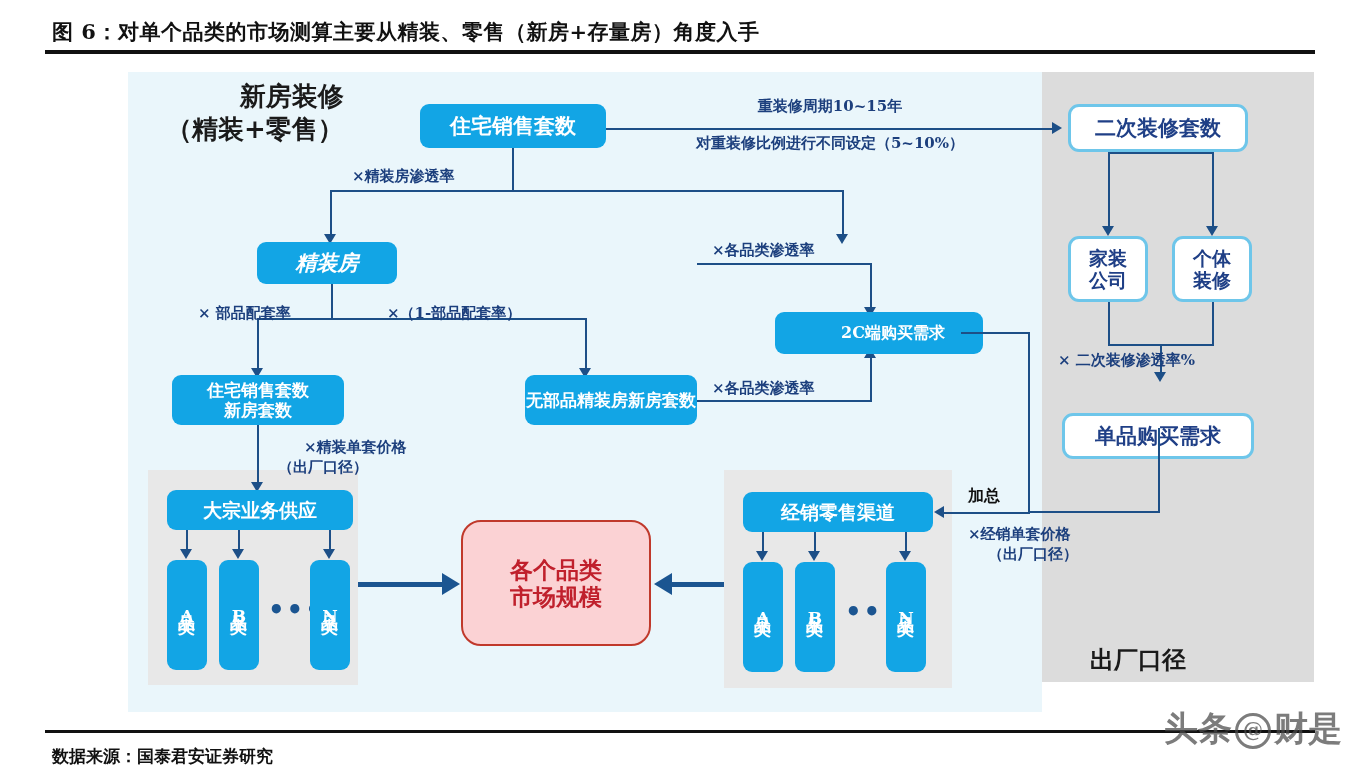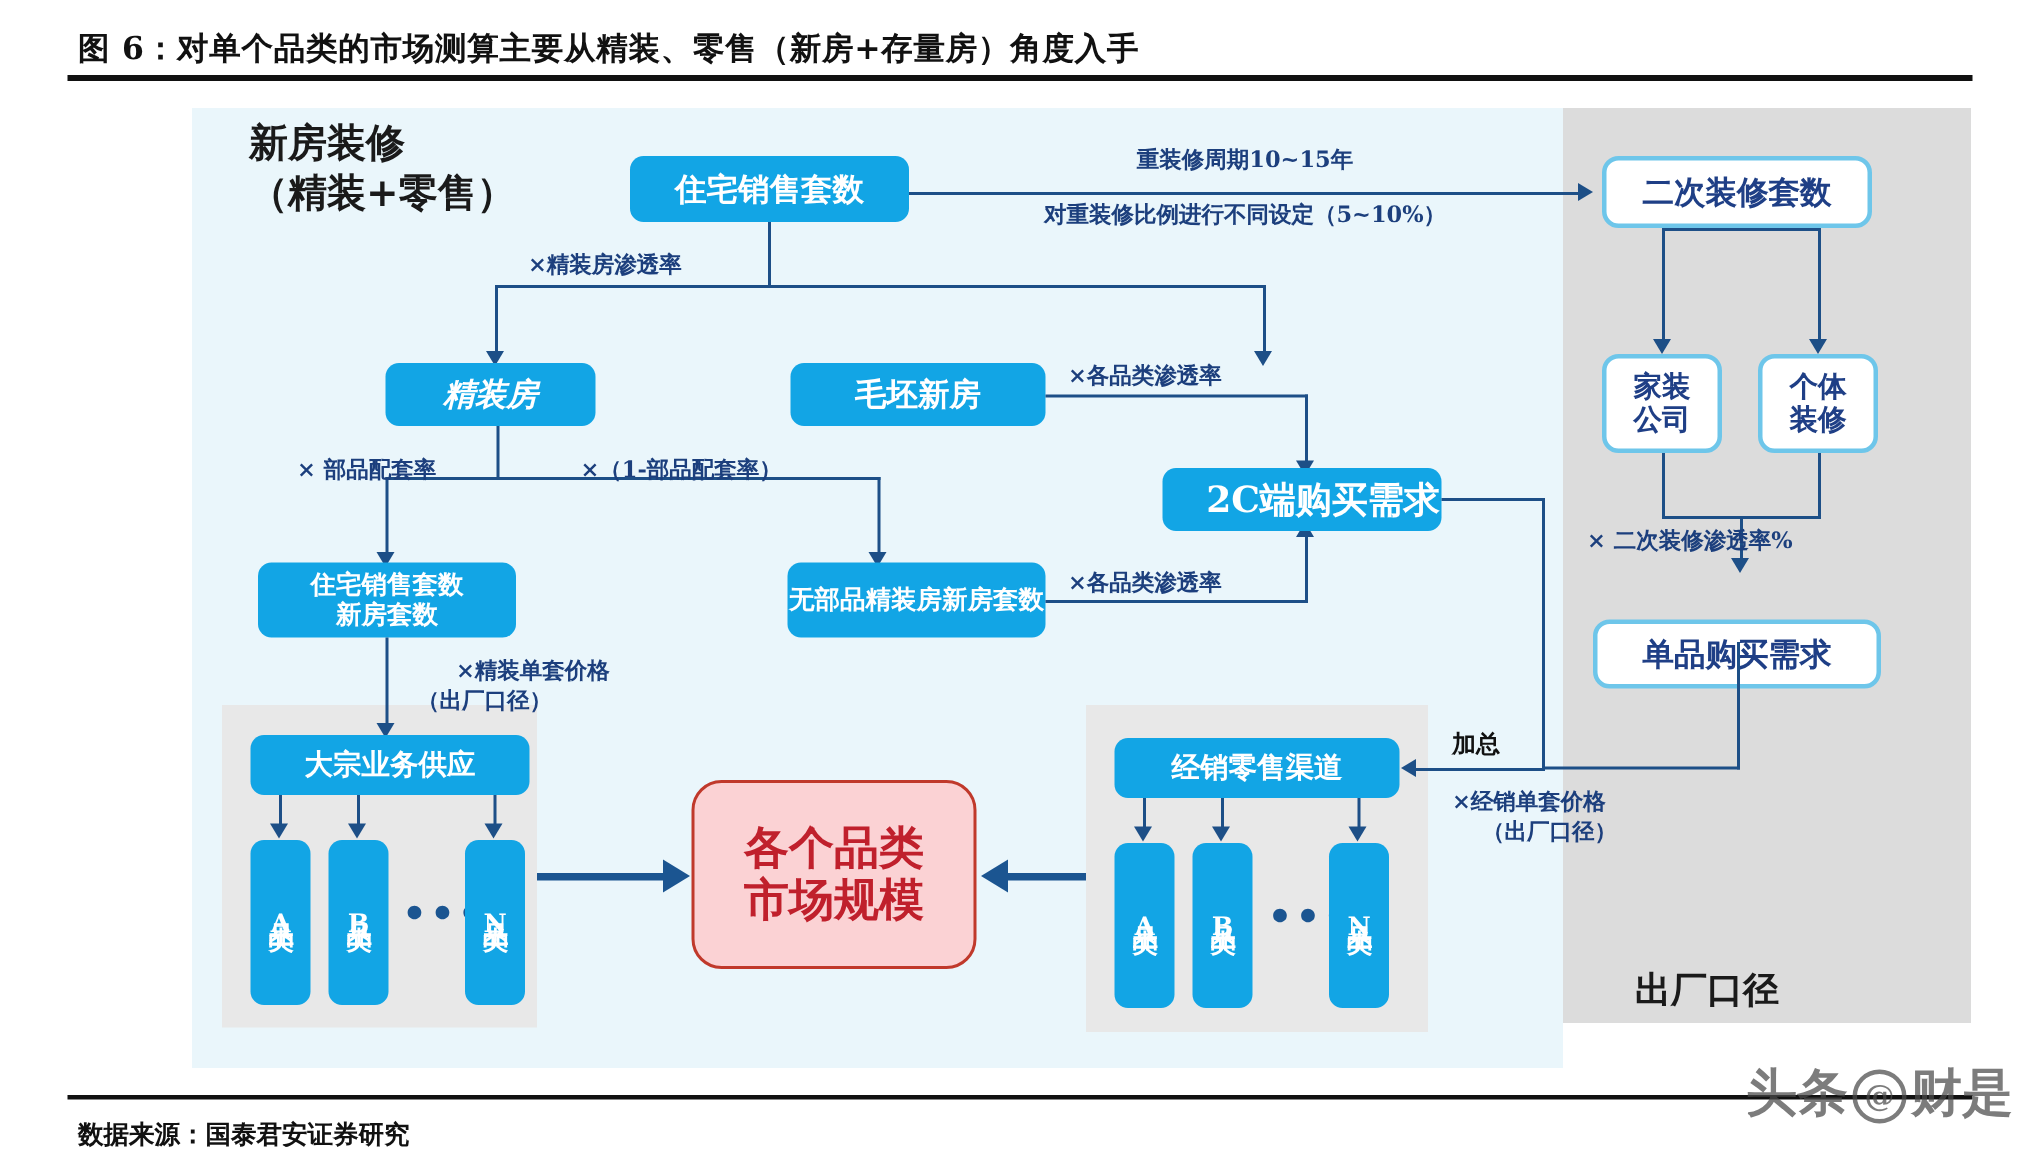--- a/index.html
+++ b/index.html
@@ -42,21 +42,21 @@
   .gleft{left:148px;top:470px;width:210px;height:215px;}
   .gright{left:724px;top:470px;width:228px;height:218px;}
 
   
   .caption{
     position:absolute;
     font-family:"DejaVu Serif","Liberation Serif",serif;
     font-weight:bold;color:#1a1a1a;
     font-size:26px;line-height:1.25;white-space:nowrap;
   }
-  .cap-new{left:166px;top:80px;}
+  .cap-new{left:166px;top:80px;text-align:right;}
   .cap-stock{left:1090px;top:645px;font-size:24px;}
 
   
   .box{
     position:absolute;box-sizing:border-box;
     display:flex;align-items:center;justify-content:center;text-align:center;
     color:#ffffff;font-weight:bold;
     font-family:"DejaVu Serif","Liberation Serif",serif;
     background:#12a5e5;border-radius:9px;
     line-height:1.18;
@@ -139,21 +139,20 @@
   <div class="ln v" style="left:512px;top:148px;height:44px;"></div>
   <div class="ln h" style="left:330px;top:190px;width:514px;"></div>
   <div class="ln v" style="left:330px;top:190px;height:48px;"></div>
   <div class="arw arw-d" style="left:324px;top:234px;"></div>
   <div class="ln v" style="left:842px;top:190px;height:48px;"></div>
   <div class="arw arw-d" style="left:836px;top:234px;"></div>
   <div class="lab" style="left:352px;top:166px;">×精装房渗透率</div>
 
   <div class="box blue" style="left:257px;top:242px;width:140px;height:42px;font-size:21px;font-style:italic;">精装房</div>
 
-  <div class="box blue" style="left:527px;top:242px;width:170px;height:42px;font-size:21px;">毛坯新房</div>
 
   <div class="ln v" style="left:331px;top:284px;height:36px;"></div>
   <div class="ln h" style="left:257px;top:318px;width:330px;"></div>
   <div class="ln v" style="left:257px;top:318px;height:54px;"></div>
   <div class="arw arw-d" style="left:251px;top:368px;"></div>
   <div class="ln v" style="left:585px;top:318px;height:54px;"></div>
   <div class="arw arw-d" style="left:579px;top:368px;"></div>
   <div class="lab" style="left:198px;top:303px;">× 部品配套率</div>
   <div class="lab" style="left:387px;top:303px;">×（1-部品配套率）</div>
 
@@ -170,21 +169,21 @@
   <div class="ln h" style="left:697px;top:263px;width:175px;"></div>
   <div class="ln v" style="left:870px;top:263px;height:48px;"></div>
   <div class="arw arw-d" style="left:864px;top:307px;"></div>
   <div class="lab" style="left:712px;top:240px;">×各品类渗透率</div>
 
   <div class="ln h" style="left:697px;top:400px;width:175px;"></div>
   <div class="ln v" style="left:870px;top:356px;height:44px;"></div>
   <div class="arw arw-u" style="left:864px;top:348px;"></div>
   <div class="lab" style="left:712px;top:378px;">×各品类渗透率</div>
 
-  <div class="box blue" style="left:775px;top:312px;width:186px;height:42px;font-size:24px;padding-left:28px;">2C端购买需求</div>
+  <div class="box blue" style="left:775px;top:312px;width:208px;height:42px;font-size:16px;padding-left:28px;">2C端购买需求</div>
 
   <div class="ln h" style="left:961px;top:332px;width:69px;"></div>
   <div class="ln v" style="left:1028px;top:332px;height:181px;"></div>
 
   <div class="group-gray gleft"></div>
 
   <div class="ln v" style="left:257px;top:425px;height:61px;"></div>
   <div class="arw arw-d" style="left:251px;top:482px;"></div>
   <div class="lab" style="left:268px;top:437px;margin-left:36px;">×精装单套价格</div>
   <div class="lab" style="left:278px;top:457px;">（出厂口径）</div>
@@ -196,21 +195,21 @@
   <div class="ln v" style="left:238px;top:530px;height:23px;"></div>
   <div class="arw arw-d" style="left:232px;top:549px;"></div>
   <div class="ln v" style="left:329px;top:530px;height:23px;"></div>
   <div class="arw arw-d" style="left:323px;top:549px;"></div>
 
   <div class="box blue vert" style="left:167px;top:560px;width:40px;height:110px;font-size:17px;">品类A</div>
   <div class="box blue vert" style="left:219px;top:560px;width:40px;height:110px;font-size:17px;">品类B</div>
   <div class="dots" style="left:268px;top:595px;">•••</div>
   <div class="box blue vert" style="left:310px;top:560px;width:40px;height:110px;font-size:17px;">品类N</div>
 
-  <div class="box pink" style="left:461px;top:520px;width:190px;height:126px;font-size:30px;flex-direction:column;">
+  <div class="box pink" style="left:461px;top:520px;width:190px;height:126px;font-size:23px;flex-direction:column;">
     <span>各个品类</span>
     <span>市场规模</span>
   </div>
 
   <div class="ln h3 fat" style="left:358px;top:582px;width:86px;height:5px;"></div>
   <div class="arw arw-r-big" style="left:442px;top:573px;"></div>
 
   <div class="ln h3 fat" style="left:672px;top:582px;width:52px;height:5px;"></div>
   <div class="arw arw-l-big" style="left:654px;top:573px;"></div>
 

